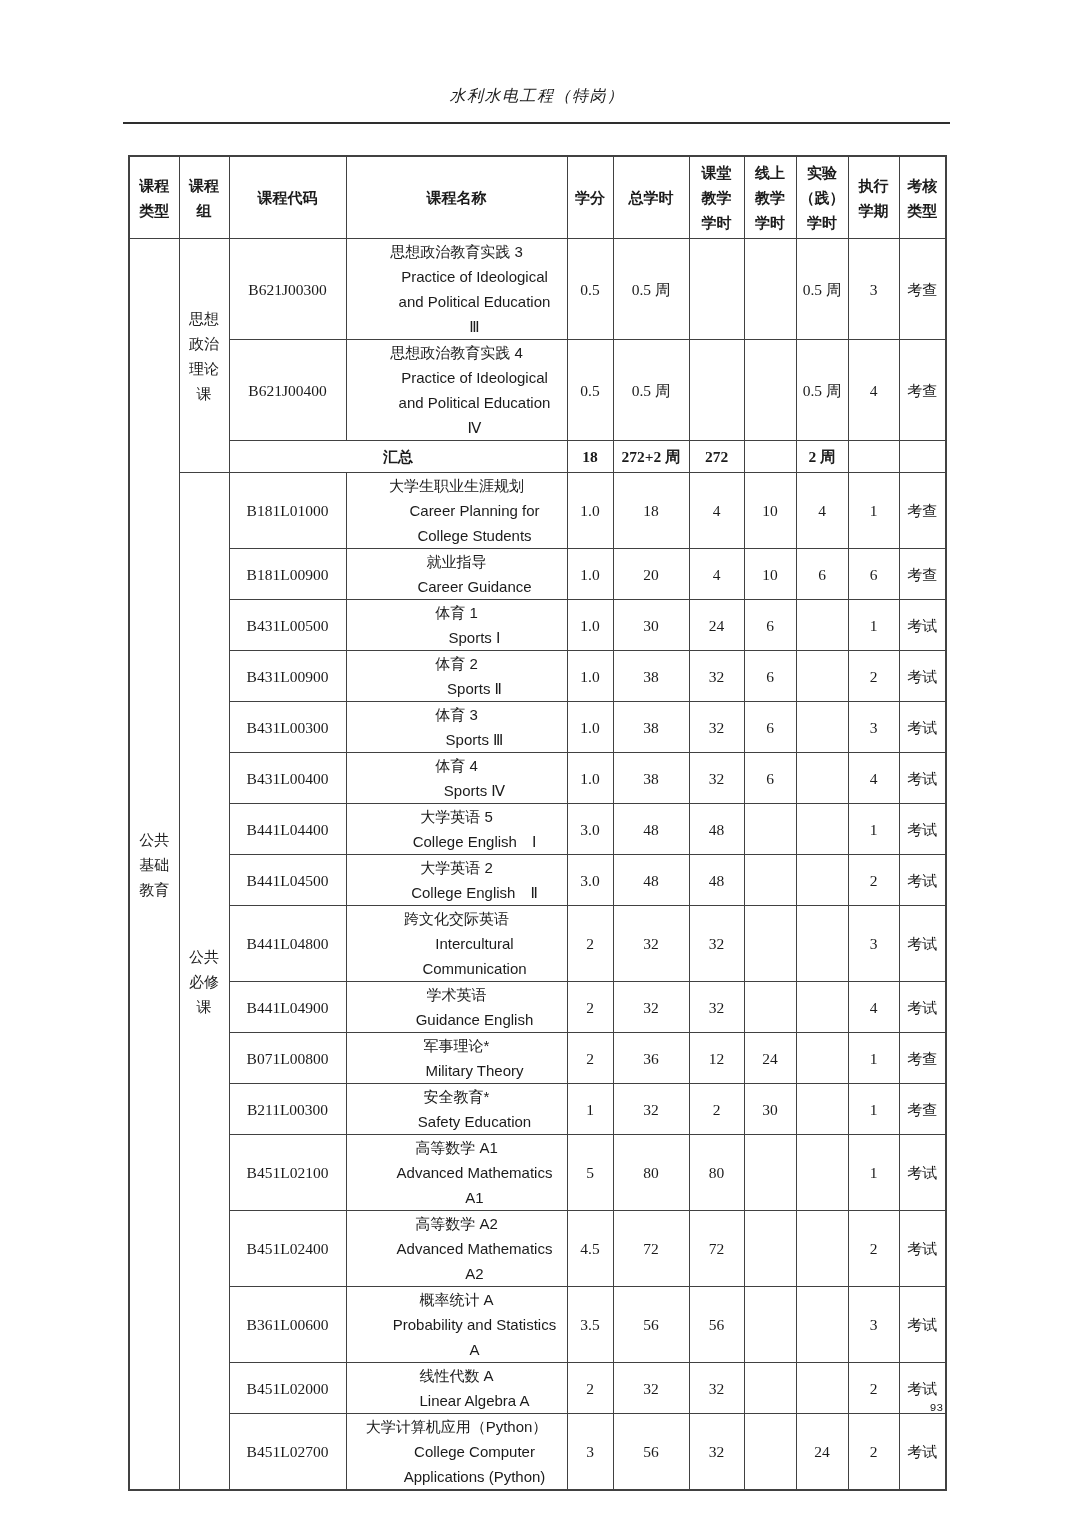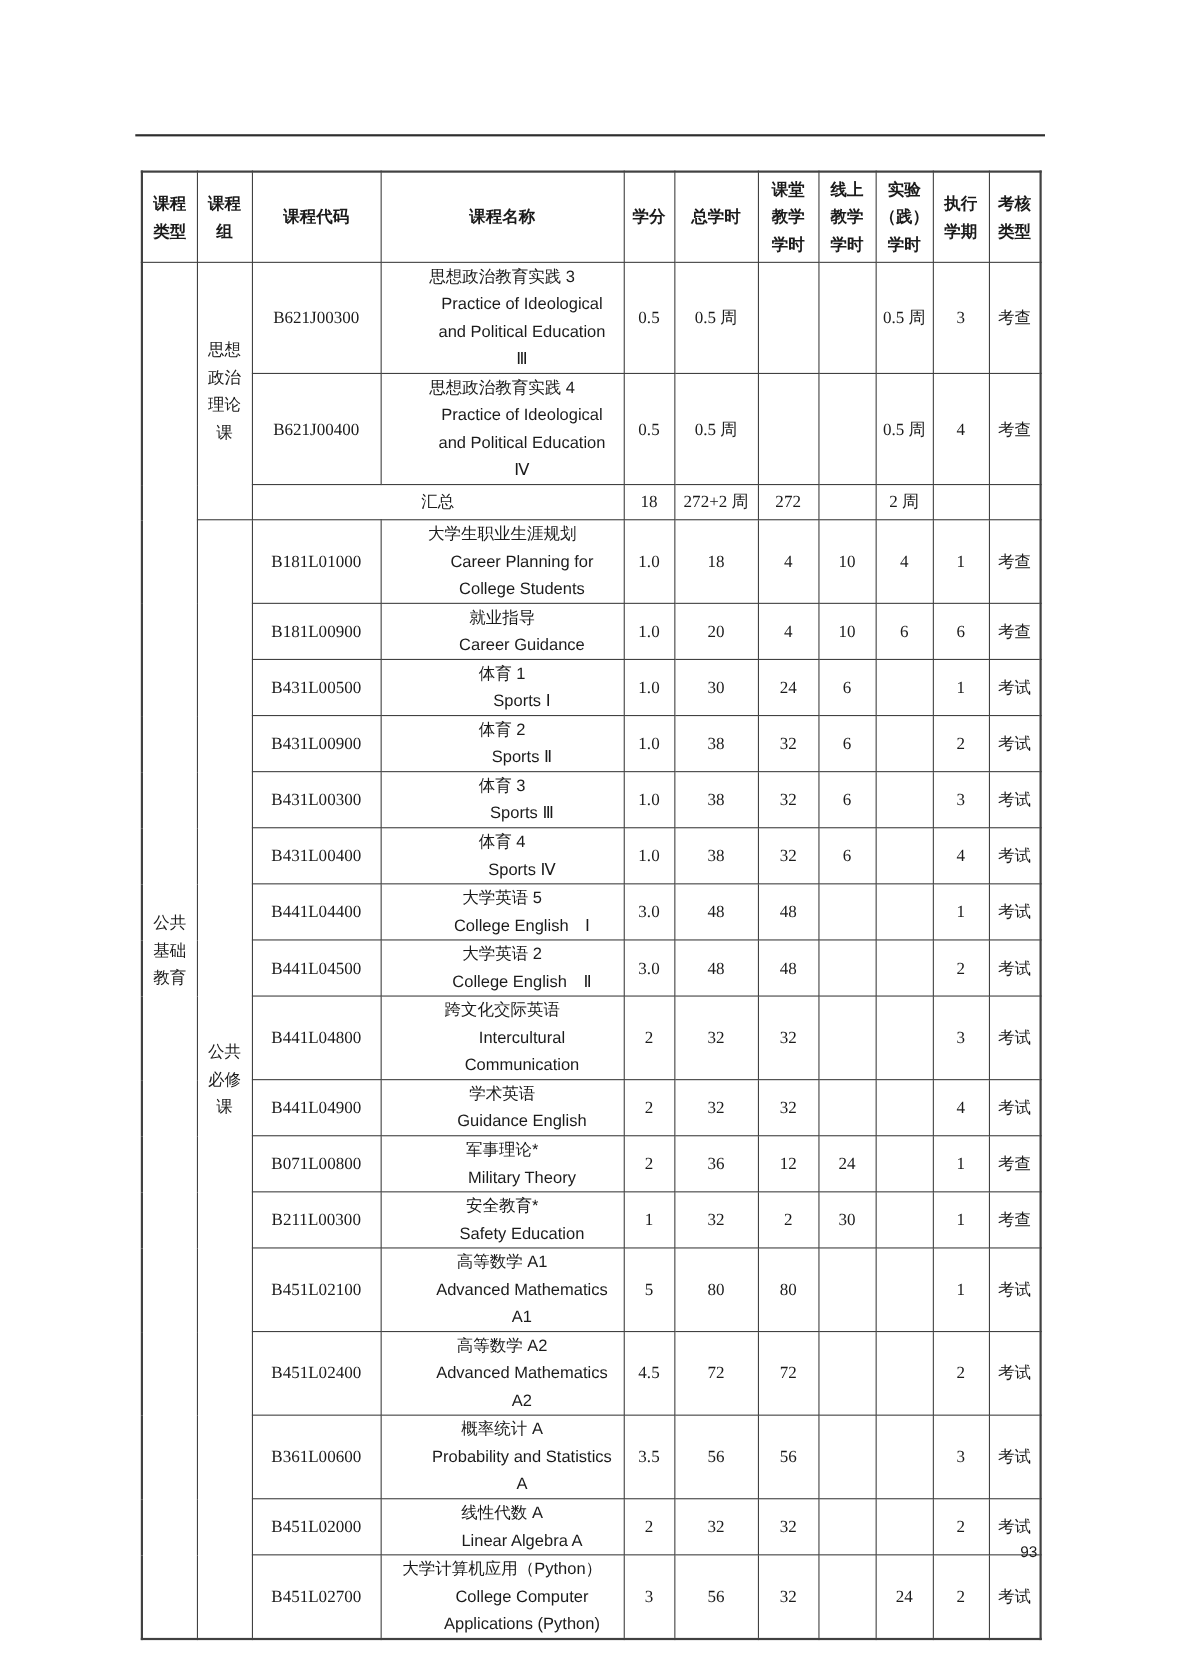--- a/index.html
+++ b/index.html
@@ -46,32 +46,33 @@
   }
   td.c-type, td.c-group { white-space: pre-line; margin-top: 22px; }
   td.c-code, td.c-num {
     font-family: "Liberation Serif", "DejaVu Serif", serif;
     font-size: 15.5px;
     white-space: nowrap;
   }
   td.c-name { padding: 0 6px; }
   .name-zh { line-height: 25px; }
   .name-en { line-height: 25px; font-family: "Liberation Sans", sans-serif; margin-left: 36px; }
-  tr.summary-row td { font-weight: normal; }
+  tr.summary-row td { font-weight: bold; }
   td.c-summary-label { font-weight: bold; }
   .page-number {
     position: absolute; top: 1402px; right: 131px;
-    font-family: Liberation Sans, sans-serif;
-    font-size: 14px;
+    font-family: Liberation Mono, monospace;
+    font-size: 11px;
   }
 </style>
 </head>
 <body>
 
 <div class="page">
+  <div class="doc-title">水利水电工程（特岗）</div>
   <div class="title-rule"></div>
 
   <table class="curriculum">
     <colgroup>
       <col style="width:50px">
         <col style="width:50px">
         <col style="width:117px">
       <col style="width:221px">
         <col style="width:46px">
         <col style="width:76px">

